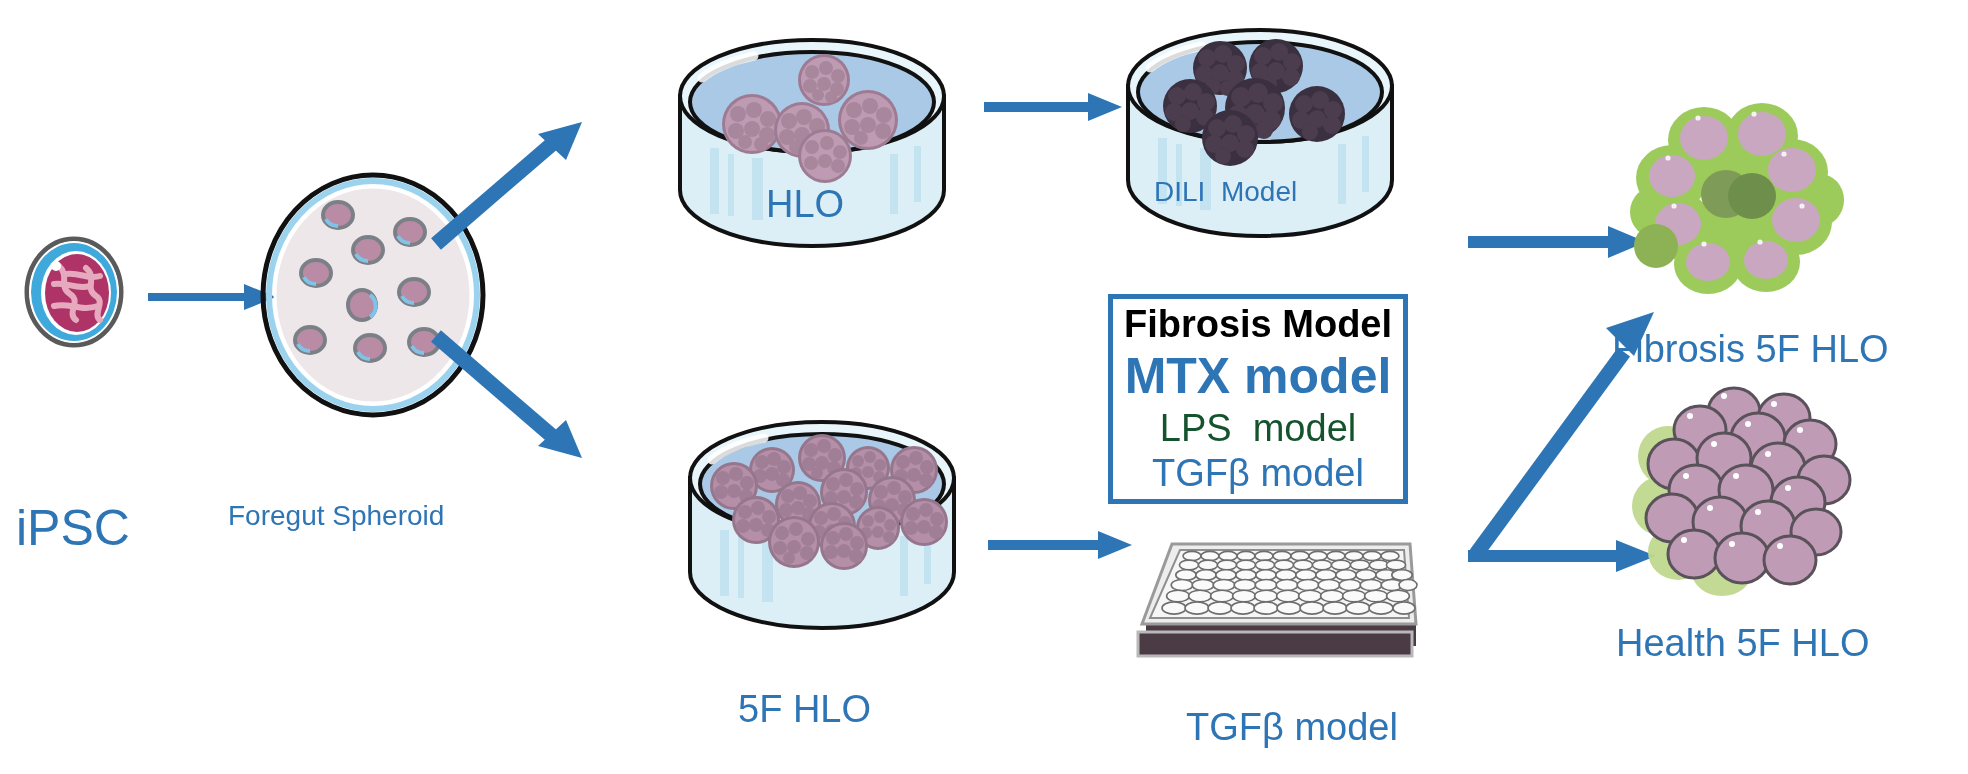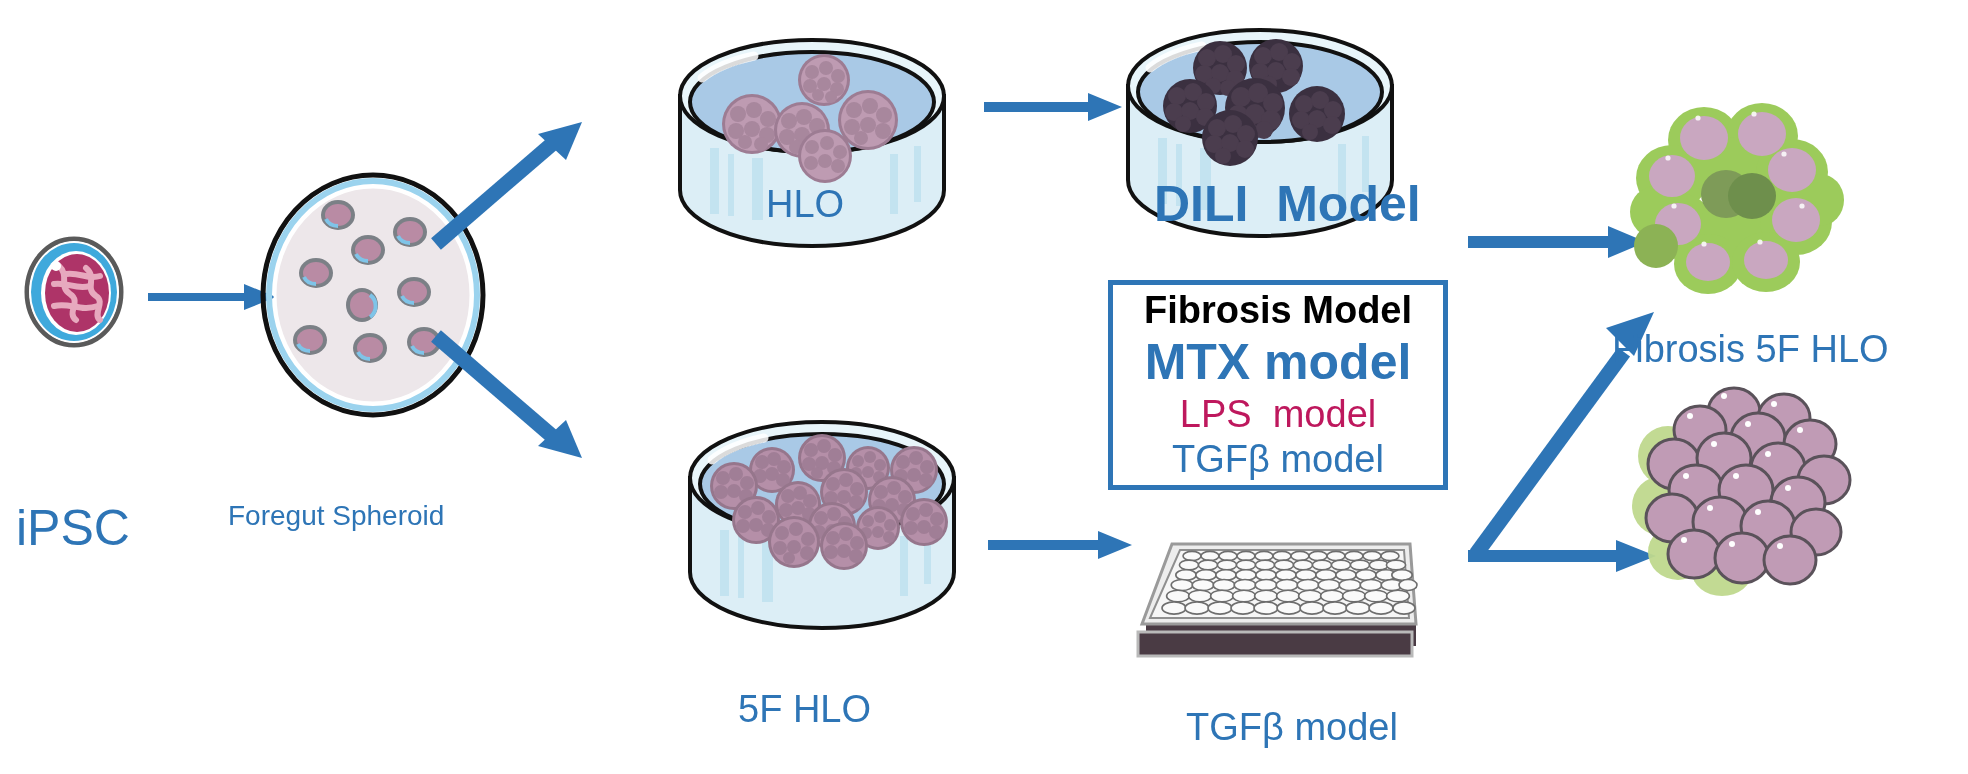--- a/index.html
+++ b/index.html
@@ -289,26 +289,26 @@
               <circle cx="16" cy="-4" r="9"></circle>
               <circle cx="-16" cy="6" r="9"></circle>
               <circle cx="0" cy="5" r="9"></circle>
               <circle cx="15" cy="11" r="9"></circle>
               <circle cx="-7" cy="18" r="8"></circle>
             </g>
           </g>
       </g>
     </svg>
   </div>
-  <div class="lbl" style="left:1154px;top:176px;font-size:50px;font-weight:bold;">DILI  Model</div>
-
-  <div class="modelbox" style="left:1108px;top:280px;width:340px;height:210px;">
+  <div class="lbl" style="left:1154px;top:176px;font-size:28px;">DILI  Model</div>
+
+  <div class="modelbox" style="left:1108px;top:294px;width:300px;height:210px;">
     <div class="boxtitle" style="font-size:38px;">Fibrosis Model</div>
     <div style="font-size:50px;color:#2E75B6;font-weight:bold;">MTX model</div>
-    <div style="font-size:38px;color:#be185d;">LPS  model</div>
+    <div style="font-size:38px;color:#14532d;">LPS  model</div>
     <div style="font-size:38px;color:#2E75B6;">TGFβ model</div>
   </div>
 
   <div class="node" style="left:672px;top:408px;width:300px;height:220px;">
     <svg width="300" height="220" viewBox="0 0 300 220">
       <path d="M18 70 L18 164 A132 56 0 0 0 282 164 L282 70 Z" fill="#DCEEF6" stroke="#111111" stroke-width="4"></path>
       <g fill="#BFE2F0" opacity="0.85">
         <rect x="48" y="122" width="9" height="66"></rect>
           <rect x="66" y="128" width="6" height="62"></rect>
         <rect x="90" y="132" width="11" height="62"></rect>
@@ -701,14 +701,15 @@
         <circle cx="98" cy="90" r="3"></circle>
           <circle cx="150" cy="102" r="3"></circle>
         <circle cx="72" cy="122" r="3"></circle>
           <circle cx="120" cy="126" r="3"></circle>
         <circle cx="46" cy="154" r="3"></circle>
           <circle cx="94" cy="158" r="3"></circle>
         <circle cx="142" cy="160" r="3"></circle>
       </g>
     </svg>
   </div>
+  <div class="lbl" style="left:1616px;top:622px;font-size:38px;">Health 5F HLO</div>
 
 </div>
 
 </body></html>

